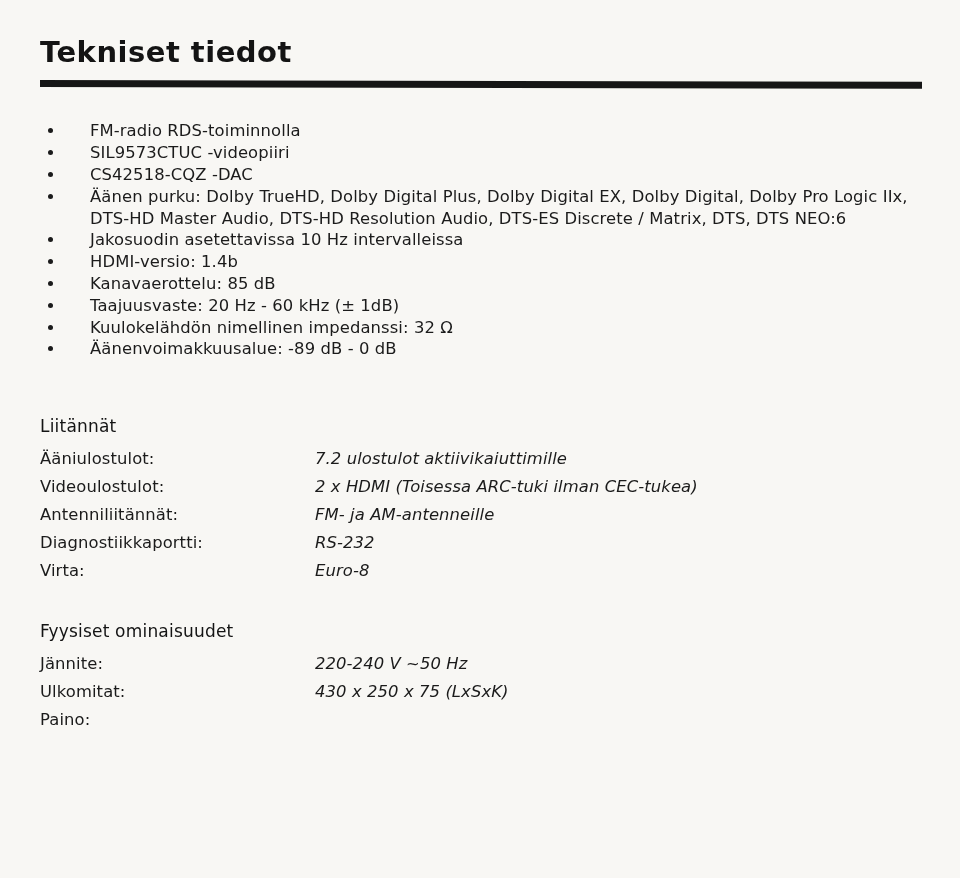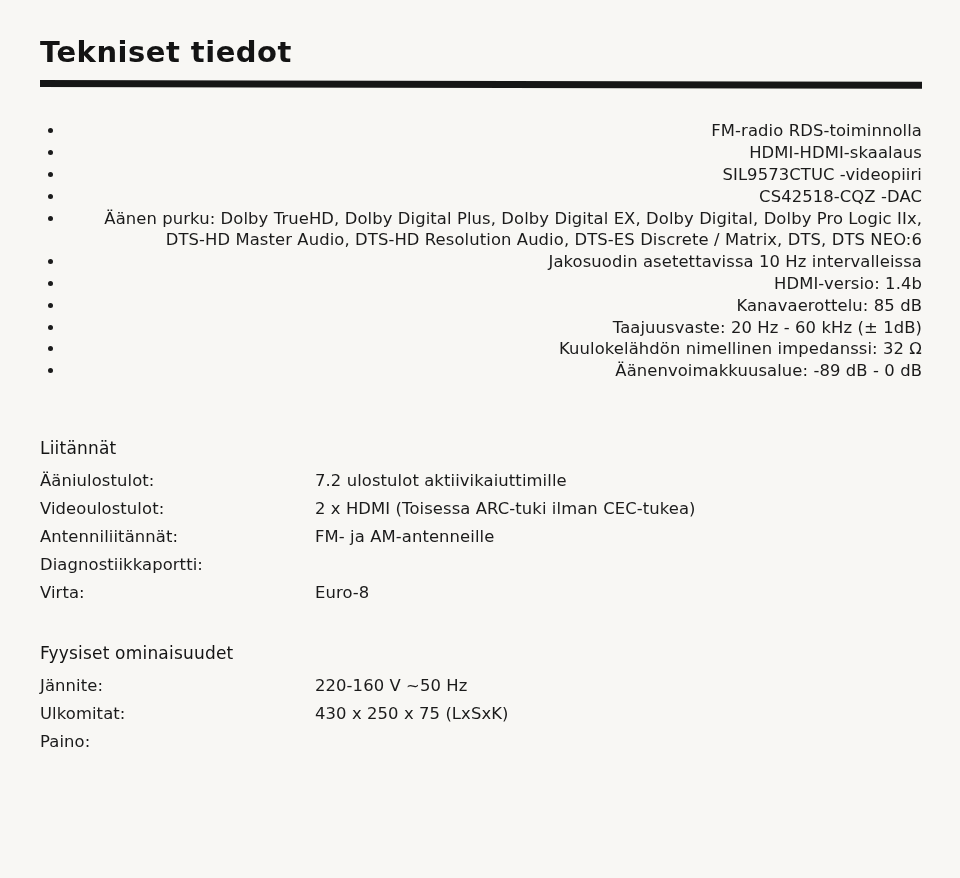--- a/index.html
+++ b/index.html
@@ -34,21 +34,20 @@
     background: #161616;
     margin-top: 11px;
     width: 100%;
     transform: rotate(0.12deg);
     transform-origin: left center;
   }
   ul.feature-list {
     list-style: none;
     margin: 33px 0 0 0;
     padding: 0;
-    text-align: right;
   }
   ul.feature-list li {
     position: relative;
     padding-left: 50px;
     font-size: 16.4px;
     line-height: 21.8px;
     letter-spacing: 0.1px;
   }
   ul.feature-list li::before {
     content: "";
@@ -73,33 +72,32 @@
     display: flex;
     font-size: 16.4px;
     line-height: 28px;
     letter-spacing: 0.1px;
     align-items: center;
   }
   .spec-label {
     width: 275px;
     flex: 0 0 275px;
   }
-  .spec-value { flex: 1; }
+  .spec-value { flex: 1; font-style: italic; }
 </style>
 </head>
 <body>
 
 <div class="page">
 
   <h1 class="doc-title">Tekniset tiedot</h1>
   <div class="title-rule"></div>
 
   <ul class="feature-list">
     <li>FM-radio RDS-toiminnolla</li>
-    <li>HDMI-HDMI-skaalaus</li>
     <li>SIL9573CTUC -videopiiri</li>
     <li>CS42518-CQZ -DAC</li>
     <li>Äänen purku: Dolby TrueHD, Dolby Digital Plus, Dolby Digital EX, Dolby Digital, Dolby Pro Logic IIx, DTS-HD Master Audio, DTS-HD Resolution Audio, DTS-ES Discrete / Matrix, DTS, DTS NEO:6</li>
     <li>Jakosuodin asetettavissa 10 Hz intervalleissa</li>
     <li>HDMI-versio: 1.4b</li>
     <li>Kanavaerottelu: 85 dB</li>
     <li>Taajuusvaste: 20 Hz - 60 kHz (± 1dB)</li>
     <li>Kuulokelähdön nimellinen impedanssi: 32 Ω</li>
     <li>Äänenvoimakkuusalue: -89 dB -  0 dB</li>
   </ul>
@@ -113,32 +111,33 @@
     <div class="spec-row">
       <span class="spec-label">Videoulostulot:</span>
       <span class="spec-value">2 x HDMI (Toisessa ARC-tuki ilman CEC-tukea)</span>
     </div>
     <div class="spec-row">
       <span class="spec-label">Antenniliitännät:</span>
       <span class="spec-value">FM- ja AM-antenneille</span>
     </div>
     <div class="spec-row">
       <span class="spec-label">Diagnostiikkaportti:</span>
+      <span class="spec-value">RS-232</span>
     </div>
     <div class="spec-row">
       <span class="spec-label">Virta:</span>
       <span class="spec-value">Euro-8</span>
     </div>
   </div>
 
   <div class="spec-section second">
     <h2 class="section-heading">Fyysiset ominaisuudet</h2>
     <div class="spec-row">
       <span class="spec-label">Jännite:</span>
-      <span class="spec-value">220-160 V ~50 Hz</span>
+      <span class="spec-value">220-240 V ~50 Hz</span>
     </div>
     <div class="spec-row">
       <span class="spec-label">Ulkomitat:</span>
       <span class="spec-value">430 x 250 x 75 (LxSxK)</span>
     </div>
     <div class="spec-row">
       <span class="spec-label">Paino:</span>
     </div>
   </div>
 

